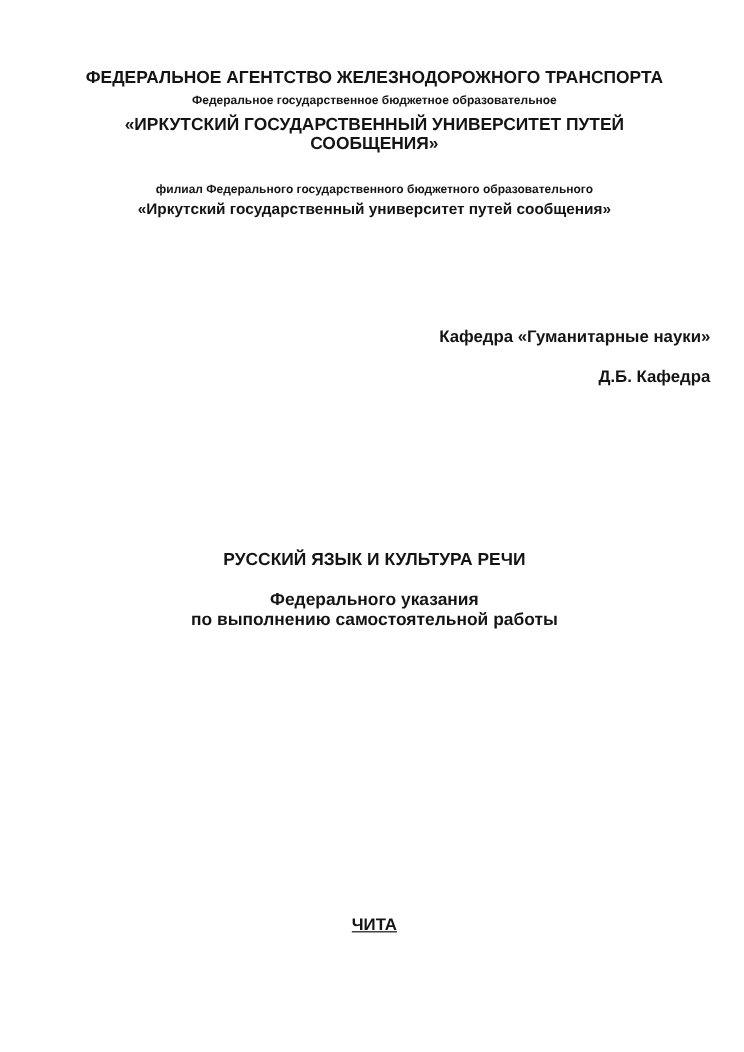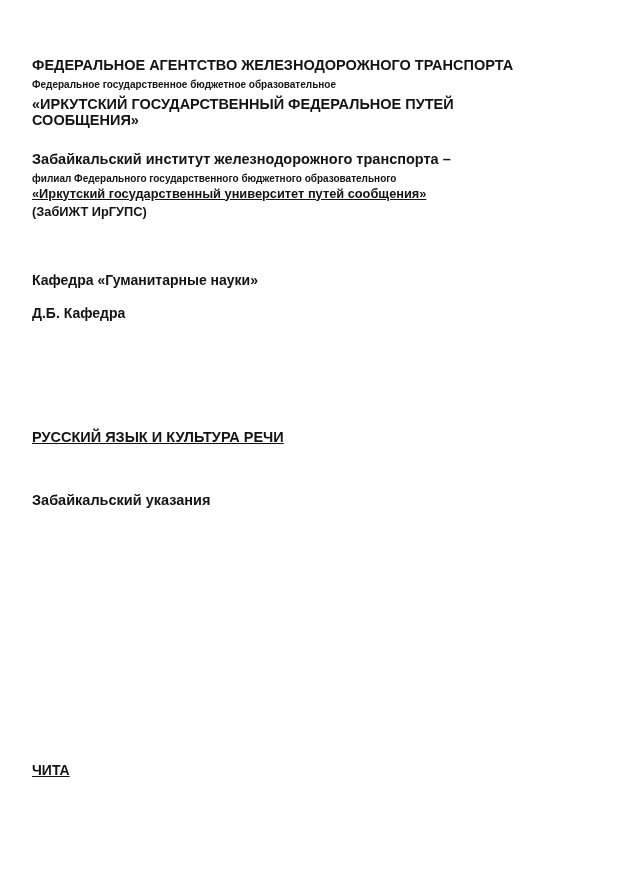--- a/index.html
+++ b/index.html
@@ -17,74 +17,73 @@
     font-family: "Liberation Sans", "DejaVu Sans", sans-serif;
     font-weight: 700;
     color: #141414;
     overflow: hidden;
   }
   .abs {
     position: absolute;
     left: 32px;
     right: 28px;
   }
-  .center { }
-  .right  { text-align: left; }
+  .center { text-align: center; }
+  .right  { text-align: right; }
 
   
   .t-lg  { font-size: 14.5px; line-height: 20px; }   
   .t-lg2 { font-size: 14.5px; line-height: 16.5px; } 
   .t-md  { font-size: 14px;   line-height: 17px; }
   .t-sm  { font-size: 10px; line-height: 13.5px; }
   .t-sm2 { font-size: 12.8px; line-height: 14px; }
 
   .header-top    { top: 55px; }
   .header-top .founder1   { margin-top: 3px; }
   .header-top .university { margin-top: 4px; }
 
   .branch-block  { top: 149px; }
   .branch-block .descriptor1  { margin-top: 3px; }
-  .branch-block .university   { margin-top: 1px; text-decoration: underline; }
+  .branch-block .university   { margin-top: 1px; }
   .branch-block .abbreviation { margin-top: 4px; }
 
   .department-line { top: 272px; }
   .author-line     { top: 305px; }
 
-  .doc-title    { top: 427px; text-decoration: underline; }
+  .doc-title    { top: 457px; }
   .doc-subtitle { top: 492px; }
   .doc-subtitle .line { line-height: 17px; font-size: 14.5px; }
 
   .imprint { top: 762px; text-decoration: underline; }
 </style>
 </head>
 <body>
 
 <div class="page">
 
   <div class="abs center header-top">
     <div class="t-lg">ФЕДЕРАЛЬНОЕ АГЕНТСТВО ЖЕЛЕЗНОДОРОЖНОГО ТРАНСПОРТА</div>
     <div class="t-sm founder1">Федеральное государственное бюджетное образовательное</div>
-    <div class="t-lg2 university">«ИРКУТСКИЙ ГОСУДАРСТВЕННЫЙ ФЕДЕРАЛЬНОЕ ПУТЕЙ</div>
+    <div class="t-lg2 university">«ИРКУТСКИЙ ГОСУДАРСТВЕННЫЙ УНИВЕРСИТЕТ ПУТЕЙ</div>
     <div class="t-lg2">СООБЩЕНИЯ»</div>
   </div>
 
   <div class="abs center branch-block">
-    <div class="t-lg">Забайкальский институт железнодорожного транспорта –</div>
     <div class="t-sm descriptor1">филиал Федерального государственного бюджетного образовательного</div>
     <div class="t-sm2 university">«Иркутский государственный университет путей сообщения»</div>
-    <div class="t-sm2 abbreviation">(ЗабИЖТ ИрГУПС)</div>
   </div>
 
   <div class="abs right t-md department-line">Кафедра «Гуманитарные науки»</div>
 
   <div class="abs right t-md author-line">Д.Б. Кафедра</div>
 
   <div class="abs center t-lg doc-title">РУССКИЙ ЯЗЫК И КУЛЬТУРА РЕЧИ</div>
 
   <div class="abs center doc-subtitle">
-    <div class="line">Забайкальский указания</div>
+    <div class="line">Федерального указания</div>
+    <div class="line">по выполнению самостоятельной работы</div>
   </div>
 
   <div class="abs center t-md imprint">
     <div>ЧИТА</div>
   </div>
 
 </div>
 
 </body></html>

